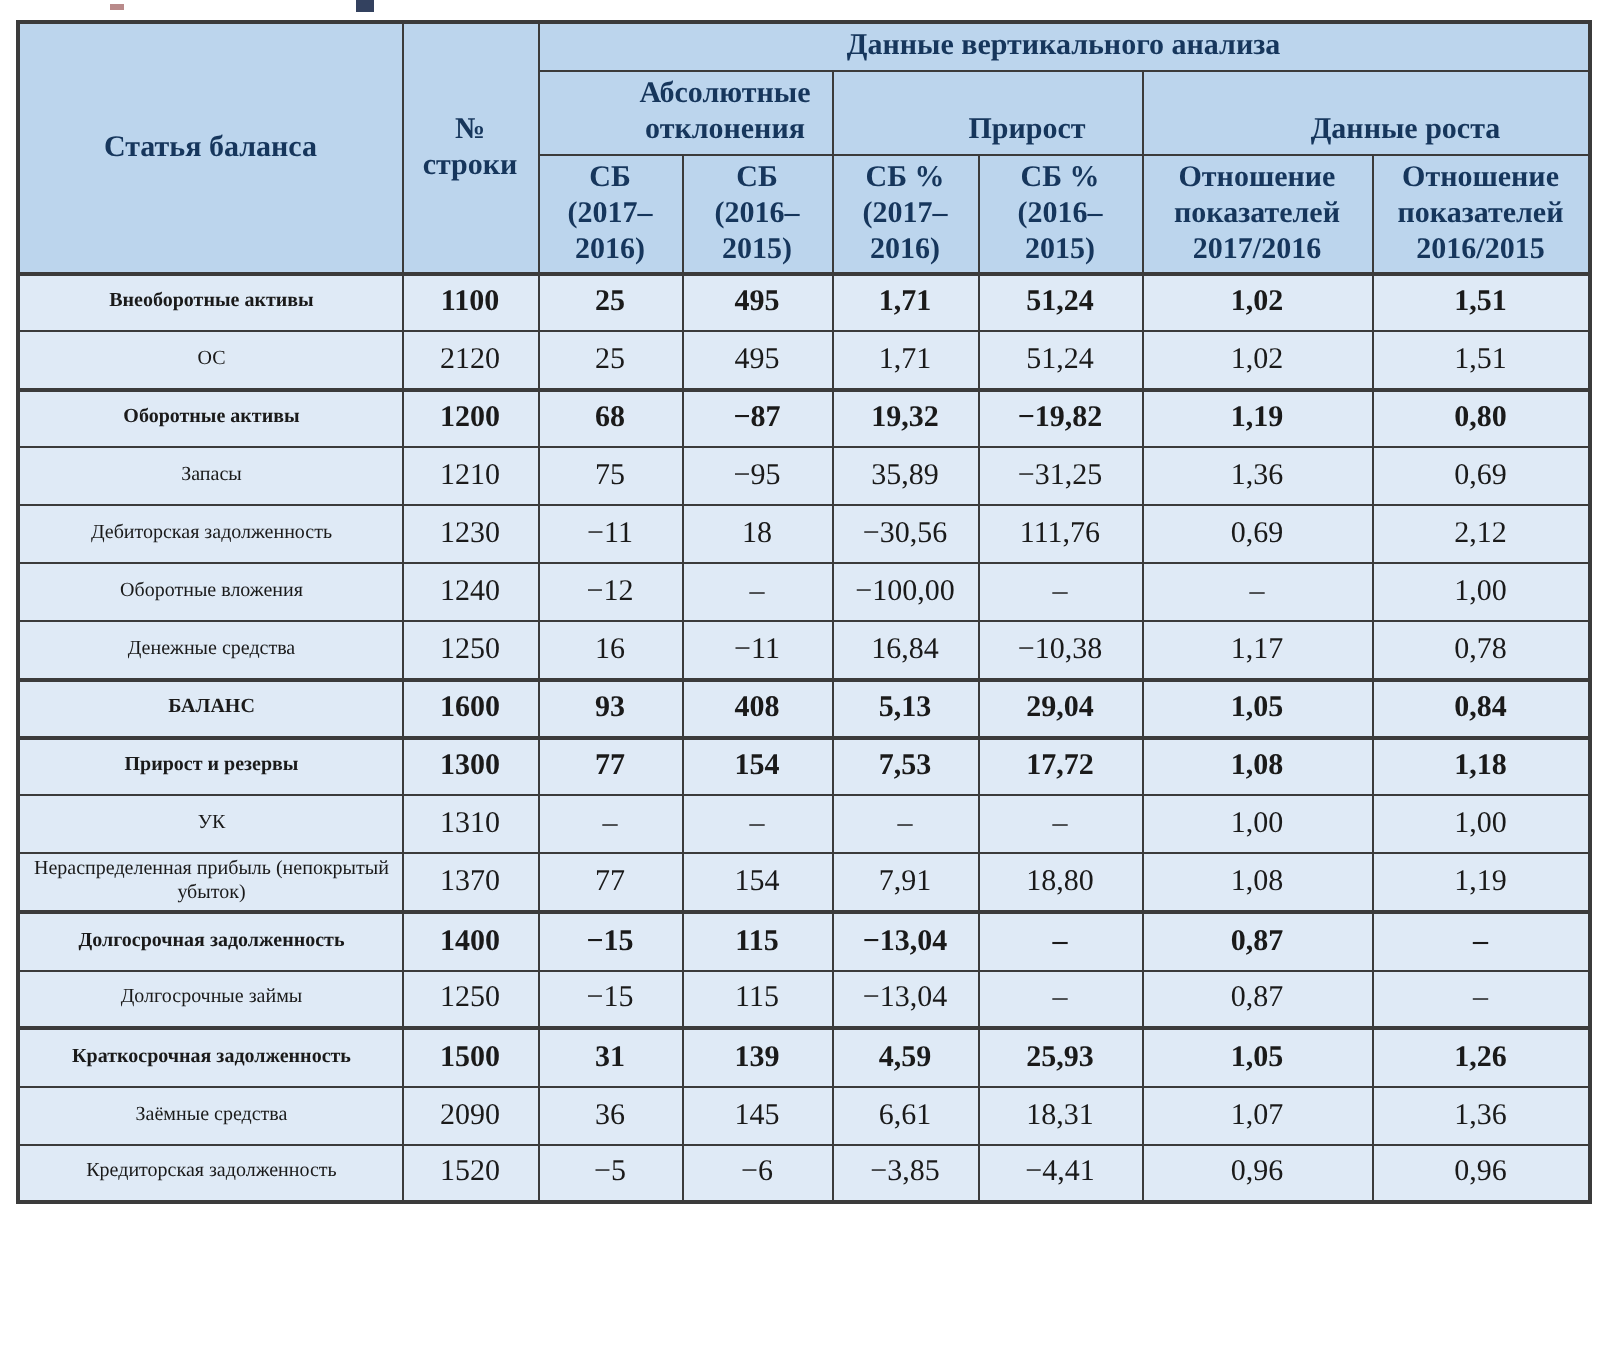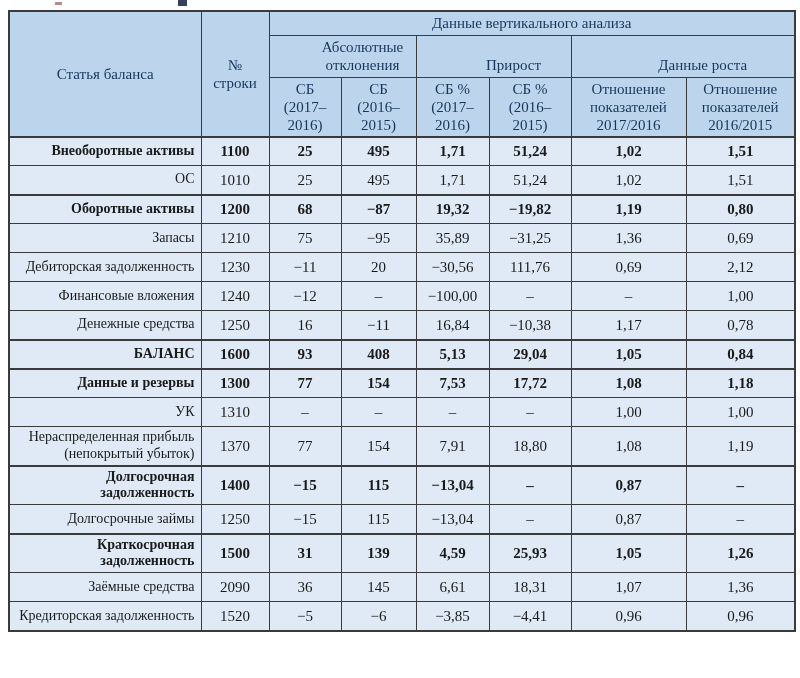--- a/index.html
+++ b/index.html
@@ -40,42 +40,42 @@
     font-size: 15px;
     line-height: 1.2;
   }
   th, td {
     border: 1px solid var(--border);
     overflow: hidden;
   }
   thead th {
     background: var(--header-bg);
     color: var(--header-text);
-    font-weight: normal;
+    font-weight: bold;
     text-align: center;
     vertical-align: middle;
     padding: 2px 4px;
   }
   thead tr.h1 { height: 24px; }
   thead tr.h2 { height: 42px; }
   thead tr.h3 { height: 56px; }
   thead tr.h2 th { vertical-align: bottom; padding-bottom: 3px; padding-left: 44px; }
   thead tr.h3 th { border-bottom-width: 2px; }
   .pre { white-space: pre-line; }
 
   tbody tr { height: 29px; }
   tbody td {
     padding: 2px 6px;
     text-align: center;
     vertical-align: middle;
   }
   tbody td.c-label {
-    text-align: right;
+    text-align: center;
     padding-left: 7px;
-    font-size: 14px;
+    font-size: 10px;
   }
   tbody tr.bold td { font-weight: bold; border-top-width: 2px; }
   tbody tr:last-child td { border-bottom-width: 2px; }
 </style>
 </head>
 <body>
 
 <div class="page">
 
   <div class="remnant">
@@ -134,21 +134,21 @@
     <td class="c-num">1100</td>
     <td class="c-num">25</td>
     <td class="c-num">495</td>
     <td class="c-num">1,71</td>
     <td class="c-num">51,24</td>
     <td class="c-num">1,02</td>
     <td class="c-num">1,51</td>
   </tr>
         <tr>
     <td class="c-label">ОС</td>
-    <td class="c-num">1010</td>
+    <td class="c-num">2120</td>
     <td class="c-num">25</td>
     <td class="c-num">495</td>
     <td class="c-num">1,71</td>
     <td class="c-num">51,24</td>
     <td class="c-num">1,02</td>
     <td class="c-num">1,51</td>
   </tr>
         <tr class="bold">
     <td class="c-label">Оборотные активы</td>
     <td class="c-num">1200</td>
@@ -166,28 +166,28 @@
     <td class="c-num">−95</td>
     <td class="c-num">35,89</td>
     <td class="c-num">−31,25</td>
     <td class="c-num">1,36</td>
     <td class="c-num">0,69</td>
   </tr>
         <tr>
     <td class="c-label">Дебиторская задолженность</td>
     <td class="c-num">1230</td>
     <td class="c-num">−11</td>
-    <td class="c-num">20</td>
+    <td class="c-num">18</td>
     <td class="c-num">−30,56</td>
     <td class="c-num">111,76</td>
     <td class="c-num">0,69</td>
     <td class="c-num">2,12</td>
   </tr>
         <tr>
-    <td class="c-label">Финансовые вложения</td>
+    <td class="c-label">Оборотные вложения</td>
     <td class="c-num">1240</td>
     <td class="c-num">−12</td>
     <td class="c-num">–</td>
     <td class="c-num">−100,00</td>
     <td class="c-num">–</td>
     <td class="c-num">–</td>
     <td class="c-num">1,00</td>
   </tr>
         <tr>
     <td class="c-label">Денежные средства</td>
@@ -203,21 +203,21 @@
     <td class="c-label">БАЛАНС</td>
     <td class="c-num">1600</td>
     <td class="c-num">93</td>
     <td class="c-num">408</td>
     <td class="c-num">5,13</td>
     <td class="c-num">29,04</td>
     <td class="c-num">1,05</td>
     <td class="c-num">0,84</td>
   </tr>
         <tr class="bold">
-    <td class="c-label">Данные и резервы</td>
+    <td class="c-label">Прирост и резервы</td>
     <td class="c-num">1300</td>
     <td class="c-num">77</td>
     <td class="c-num">154</td>
     <td class="c-num">7,53</td>
     <td class="c-num">17,72</td>
     <td class="c-num">1,08</td>
     <td class="c-num">1,18</td>
   </tr>
         <tr>
     <td class="c-label">УК</td>

